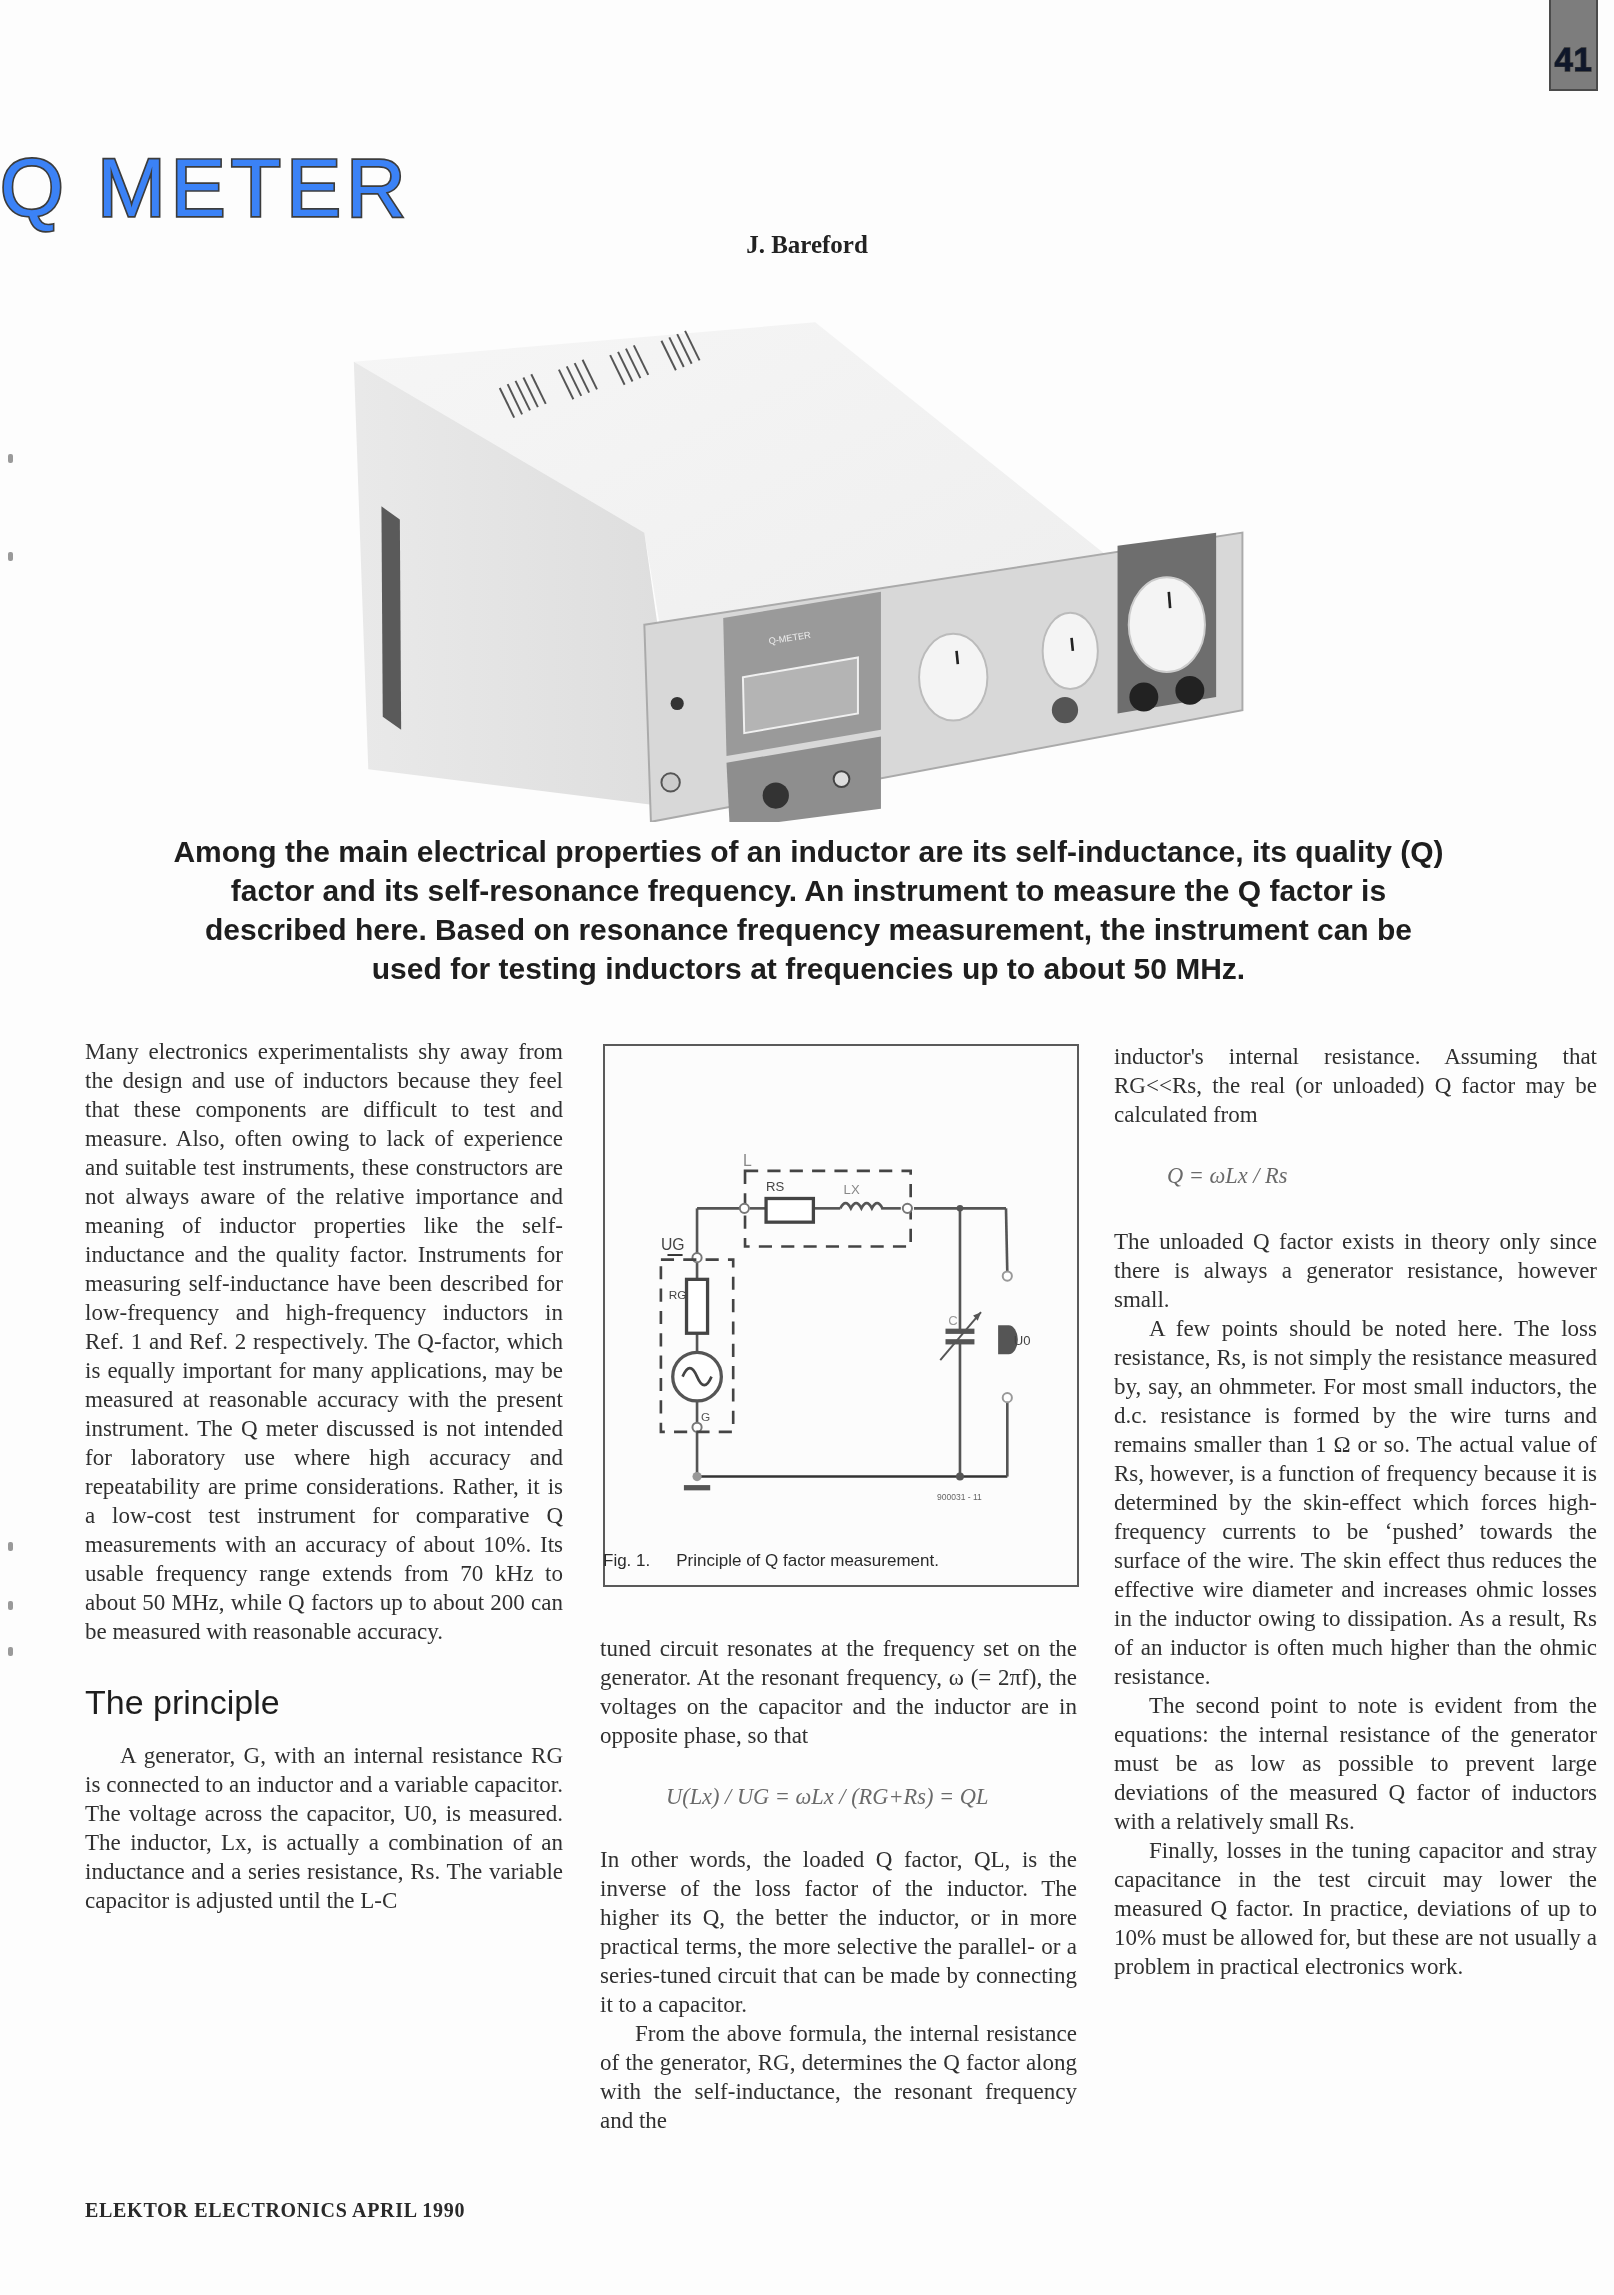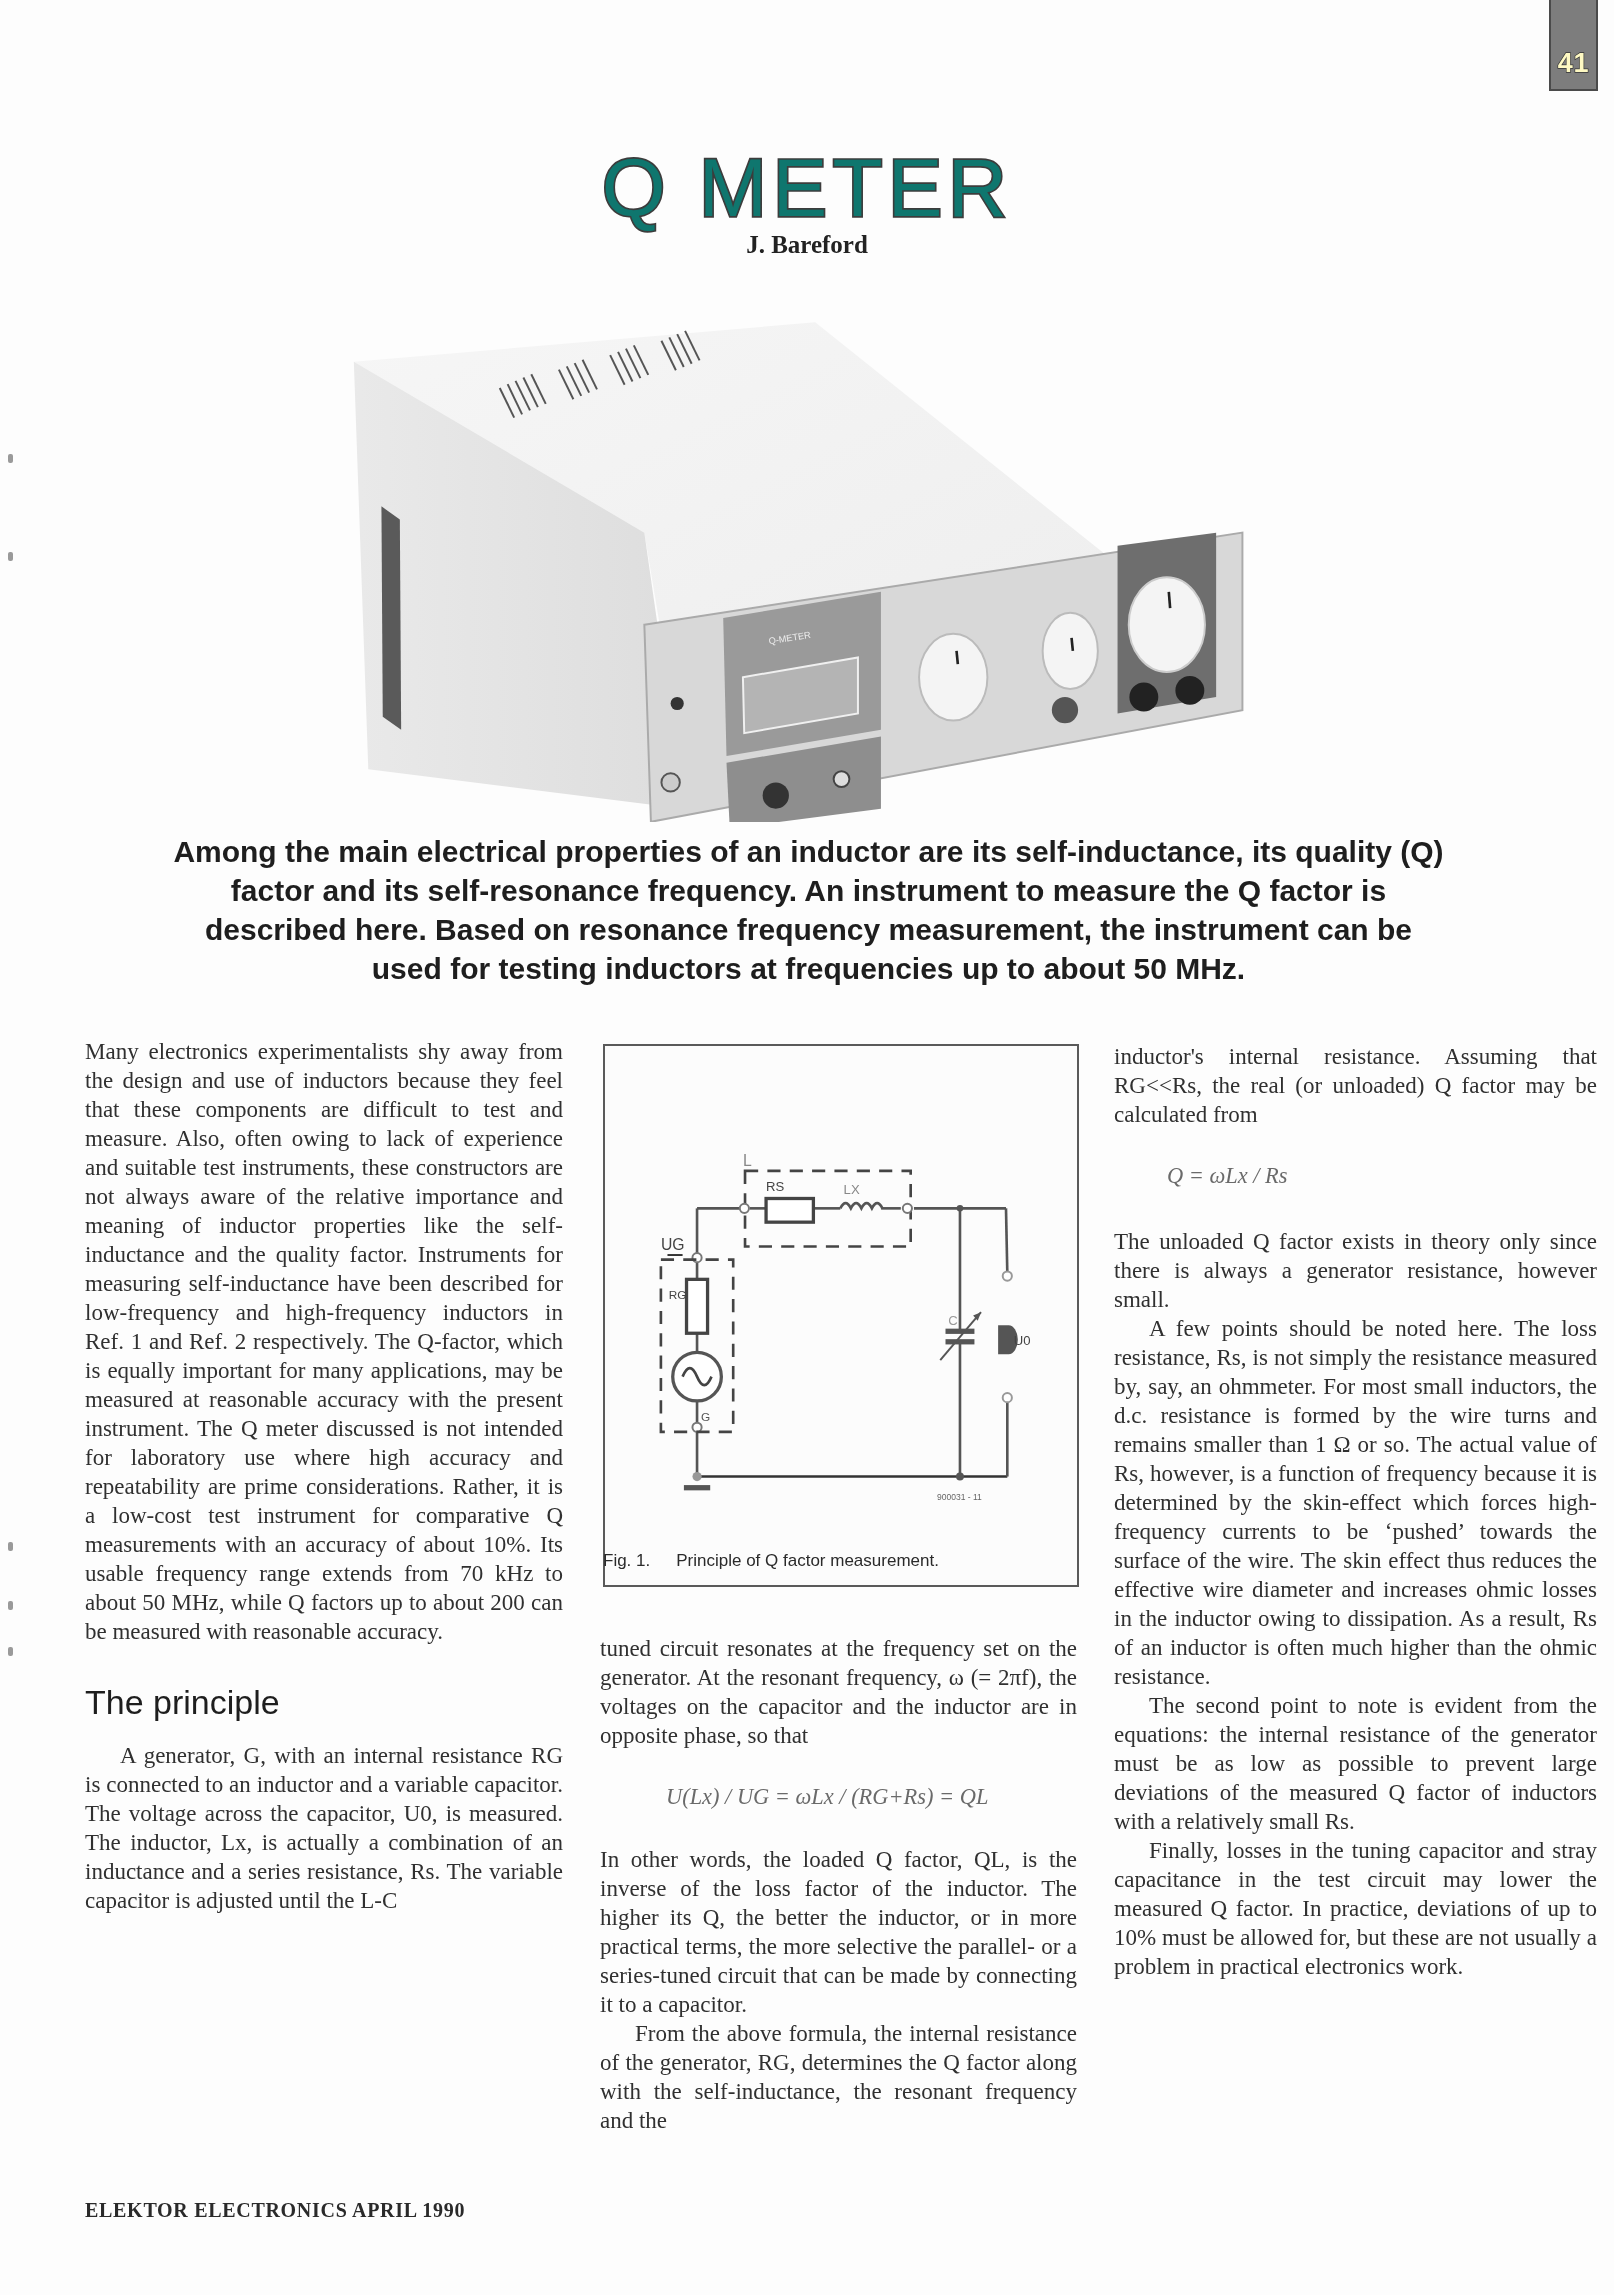--- a/index.html
+++ b/index.html
@@ -6,28 +6,28 @@
   body {
     width: 1614px; height: 2295px; position: relative; overflow: hidden;
     font-family: "Liberation Serif", "DejaVu Serif", serif; color: #2a2a2a;
   }
   .page-tab {
     position: absolute; left: 1549px; top: 0; width: 45px; height: 89px;
     background: #7d7d7d; border: 2px solid #4a4a4a; border-top: none;
     display: flex; align-items: flex-end; justify-content: center;
   }
   .page-tab span {
-    font-family: "Liberation Sans", sans-serif; font-weight: bold; font-size: 27px;
-    color: #fef9c3; margin-bottom: 10.5px; letter-spacing: 0.7px;
+    font-family: "Liberation Sans", sans-serif; font-weight: bold; font-size: 33px;
+    color: #0f172a; margin-bottom: 10.5px; letter-spacing: 0.7px;
     -webkit-text-stroke: 1.3px #333; paint-order: stroke fill;
   }
   .title {
-    position: absolute; left: 0; width: 1614px; top: 92px; text-align: center;
+    position: absolute; left: 0; width: 1614px; top: 92px; 
     font-family: "Liberation Sans", sans-serif; font-size: 82px; letter-spacing: 5.3px;
-    color: #0f766e; -webkit-text-stroke: 3.3px #3c3c3c; paint-order: stroke fill;
+    color: #3b82f6; -webkit-text-stroke: 3.3px #3c3c3c; paint-order: stroke fill;
     font-weight: normal; line-height: 1;
   }
   .byline {
     position: absolute; left: 0; width: 1614px; top: 231px; text-align: center;
     font-family: "Liberation Serif", serif; font-size: 25px; color: #222; font-weight: bold;
   }
   .photo { position: absolute; left: 342px; top: 309px; width: 907px; height: 513px; }
   .standfirst {
     position: absolute; left: 171px; width: 1275px; top: 832px; text-align: center;
     font-family: "Liberation Sans", sans-serif; font-weight: bold; font-size: 30px;

